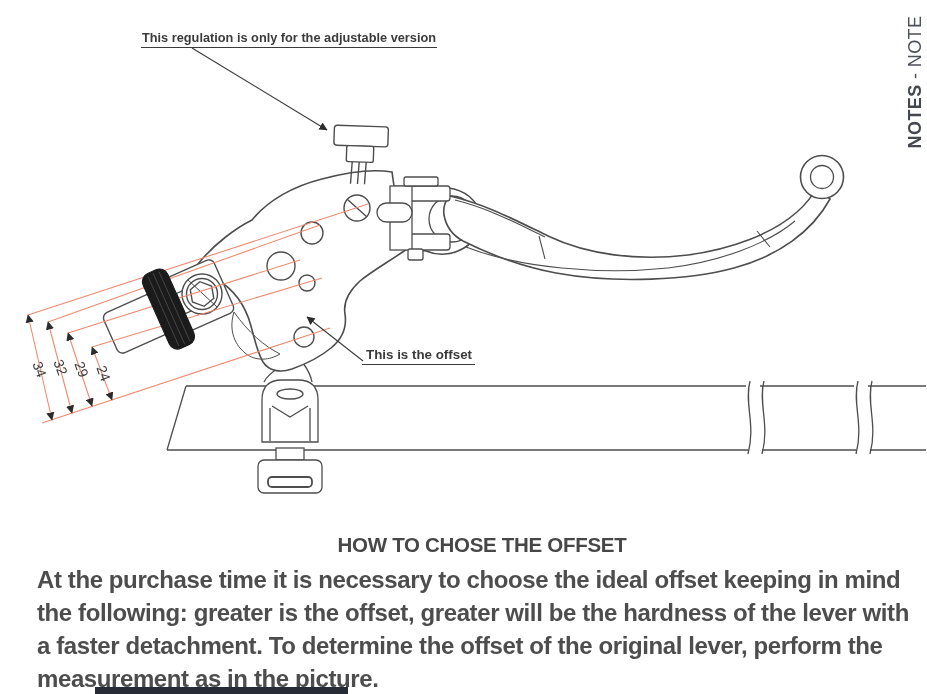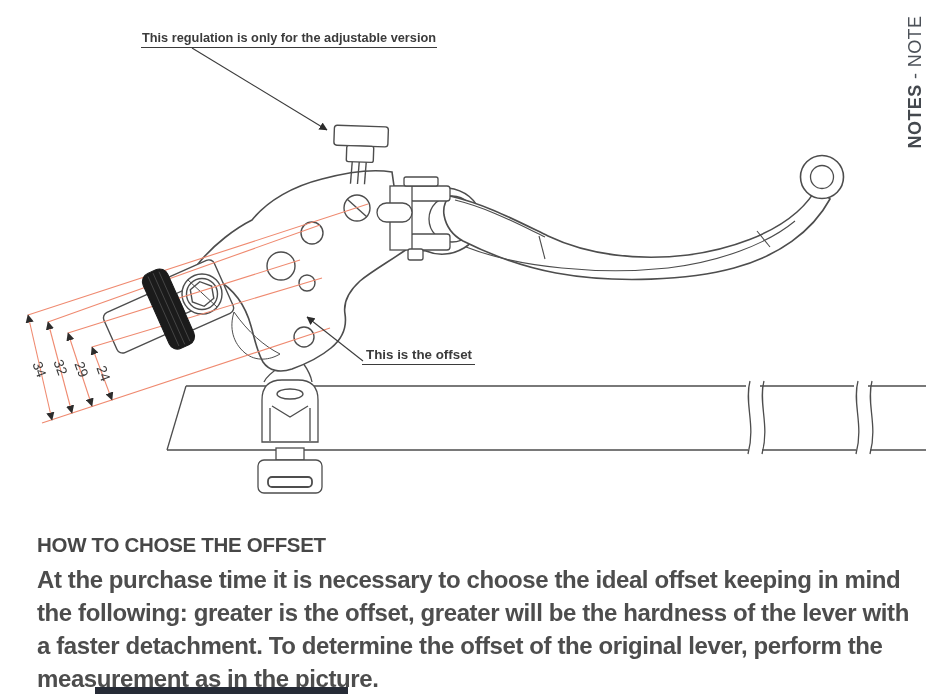--- a/index.html
+++ b/index.html
@@ -6,21 +6,21 @@
   .page{position:relative;width:927px;height:694px;background:#fff;overflow:hidden;
         font-family:"Liberation Sans",sans-serif;}
   svg text{font-family:"Liberation Sans",sans-serif;}
   .diagram{position:absolute;left:0;top:0;}
   .side-label{position:absolute;left:884px;top:170px;width:166px;height:26px;
       transform:rotate(-90deg);transform-origin:0 0;
       font-size:18px;color:#4c5158;letter-spacing:.4px;white-space:pre;}
   .side-label .sl-bold{font-weight:700;color:#44484e;}
   .side-label .sl-rest{font-weight:400;white-space:pre;}
   .section{position:absolute;left:37px;top:533px;width:890px;color:#4a4a4a;}
-  .section h1{margin:0 0 6px 0;font-size:20.5px;font-weight:700;letter-spacing:-.3px;color:#474747;}
+  .section h1{margin:0 0 6px 0;font-size:20.5px;font-weight:700;letter-spacing:-.3px;color:#474747;text-align:center;}
   .section p{margin:0;font-size:24px;font-weight:700;line-height:33px;letter-spacing:-.4px;color:#4d4d4d;}
   .bottom-bar{position:absolute;left:95px;top:687px;width:253px;height:7px;background:#262b36;}
 </style>
 </head>
 <body>
 
 <div class="page">
 
   <svg class="diagram" width="927" height="525" viewBox="0 0 927 525">
     <defs>

